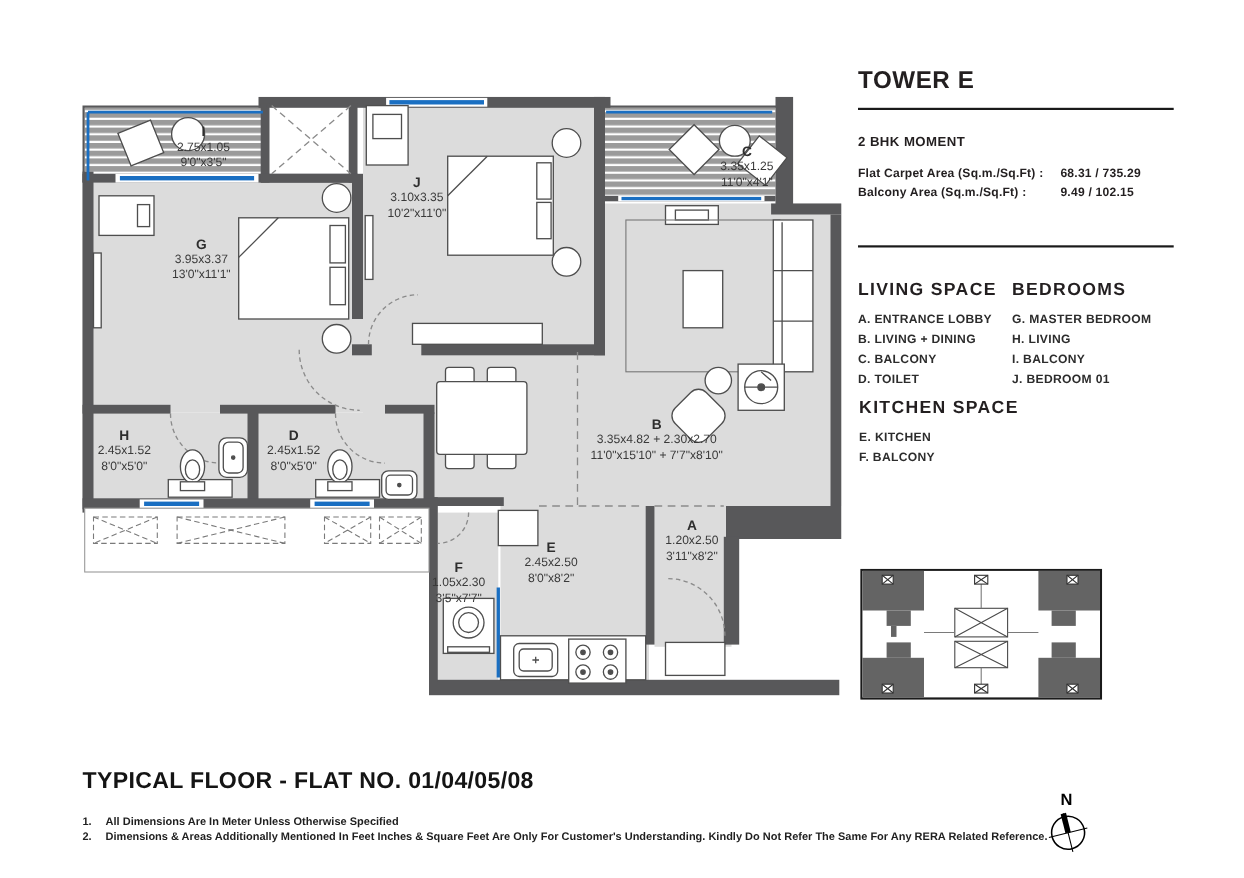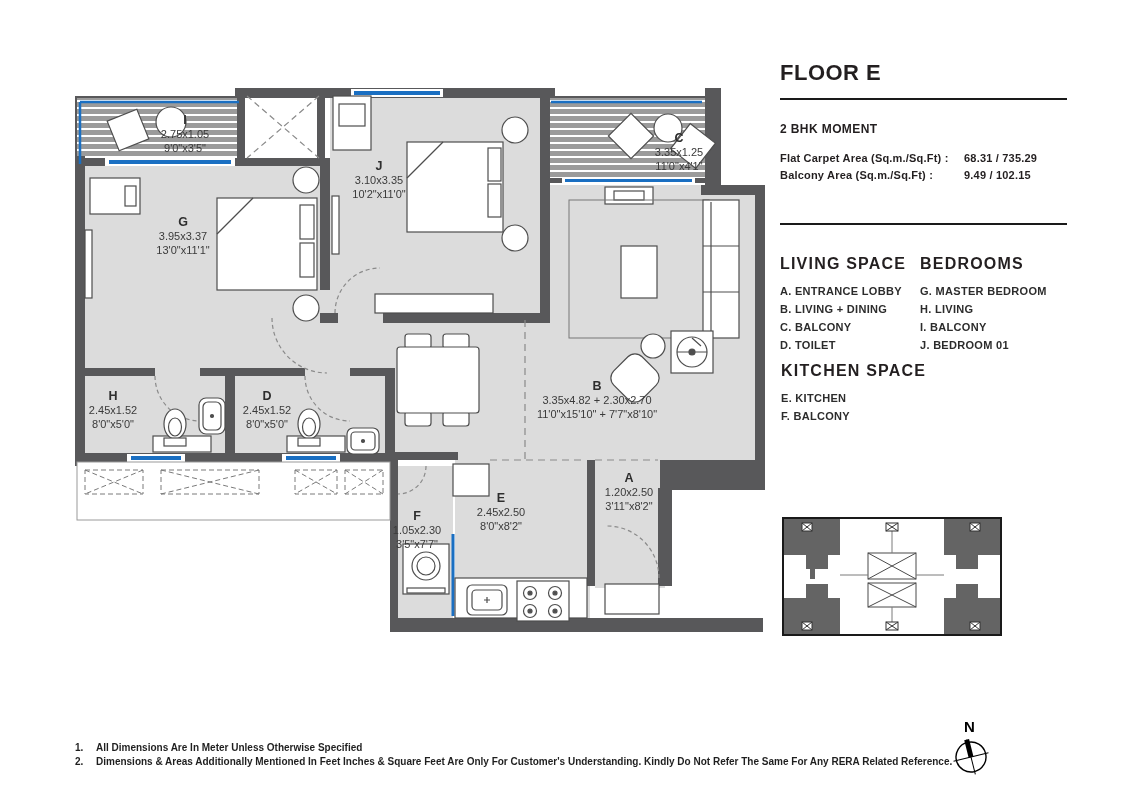--- a/index.html
+++ b/index.html
@@ -289,21 +289,21 @@
       <div class="rl-ft">9'0"x3'5"</div>
     </div>
     <div class="room-label" style="left:314px;top:92px">
       <div class="rl-letter">J</div>
       <div class="rl-m">3.10x3.35</div>
       <div class="rl-ft">10'2"x11'0"</div>
     </div>
   </div>
 
   <div class="panel">
-    <div class="tower-title">FLOOR E</div>
+    <div class="tower-title">TOWER E</div>
     <div class="hr1"></div>
     <div class="unit-title">2 BHK MOMENT</div>
 
     <div class="area-row" style="top:92px">
       <span class="lbl">Flat Carpet Area (Sq.m./Sq.Ft) :</span>
       <span class="val">68.31 / 735.29</span>
     </div>
     <div class="area-row" style="top:109px">
       <span class="lbl">Balcony Area (Sq.m./Sq.Ft) :</span>
       <span class="val">9.49 / 102.15</span>
@@ -363,20 +363,21 @@
         <path d="M188,6 L198,14 M198,6 L188,14"></path>
       <rect x="20" y="105" width="10" height="8"></rect>
         <path d="M20,105 L30,113 M30,105 L20,113"></path>
       <rect x="104" y="105" width="12" height="8"></rect>
         <path d="M104,105 L116,113 M116,105 L104,113"></path>
       <rect x="188" y="105" width="10" height="8"></rect>
         <path d="M188,105 L198,113 M198,105 L188,113"></path>
     </g>
   </svg>
 
+  <div class="floor-title">TYPICAL FLOOR - FLAT NO. 01/04/05/08</div>
 
   <div class="notes">
     <div class="note-row">
       <span class="note-num">1.</span>
       <span>All Dimensions Are In Meter Unless Otherwise Specified</span>
     </div>
     <div class="note-row">
       <span class="note-num">2.</span>
       <span>Dimensions &amp; Areas Additionally Mentioned In Feet Inches &amp; Square Feet Are Only For Customer's Understanding. Kindly Do Not Refer The Same For Any RERA Related Reference.</span>
     </div>

